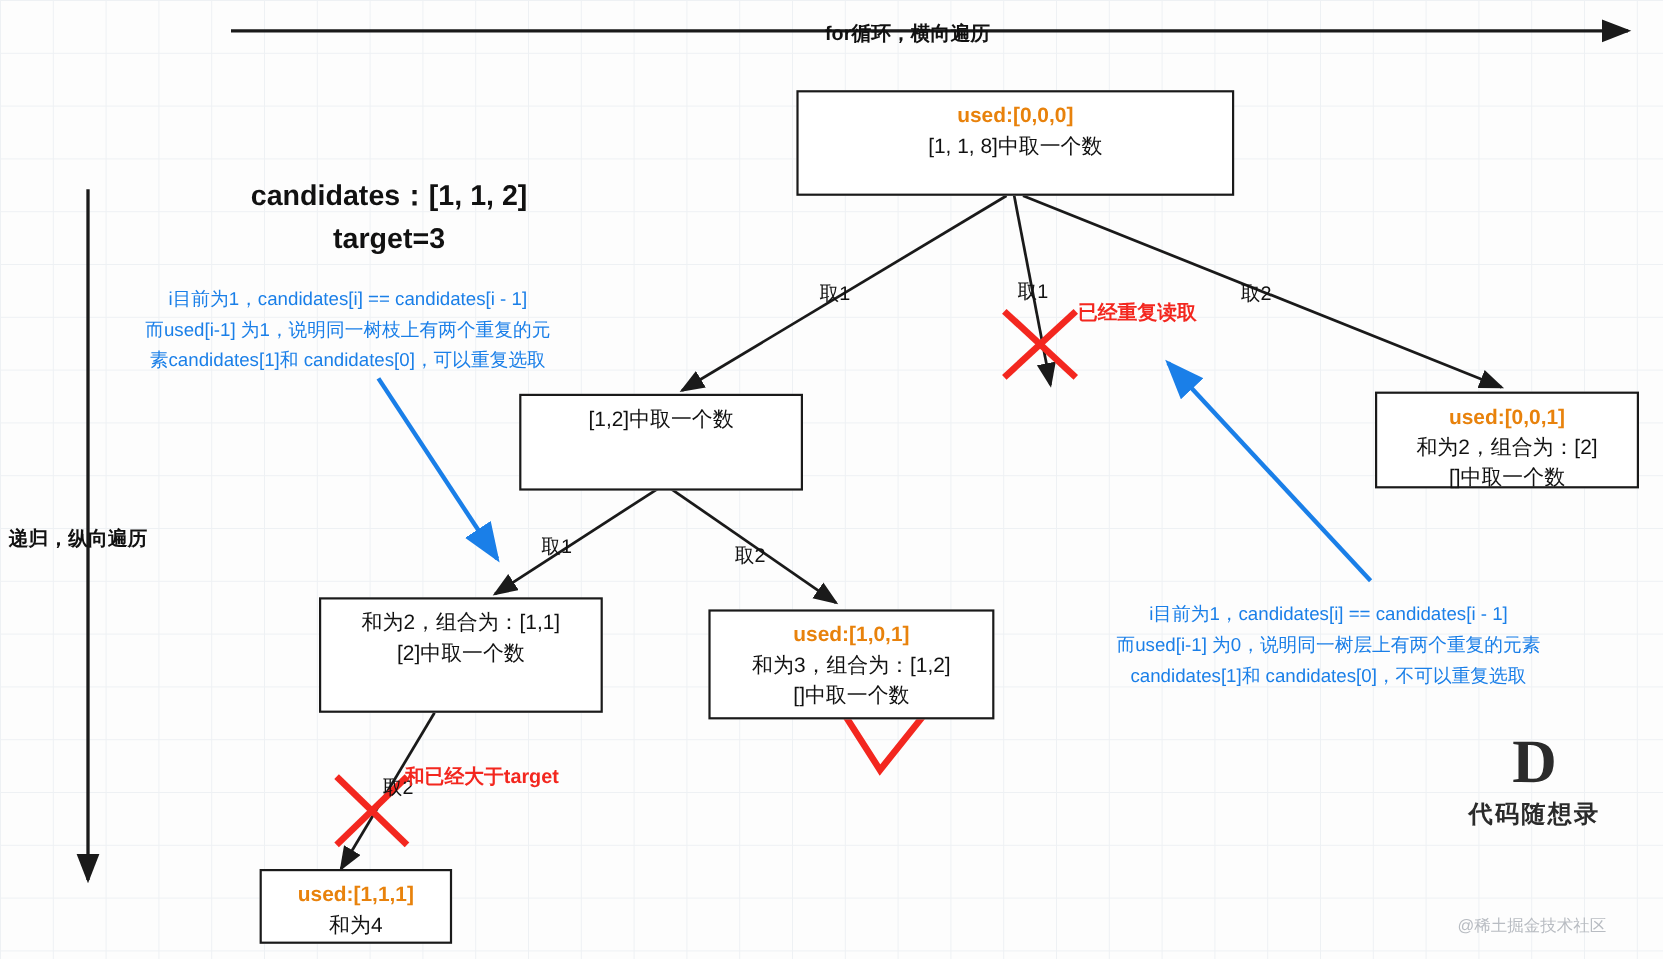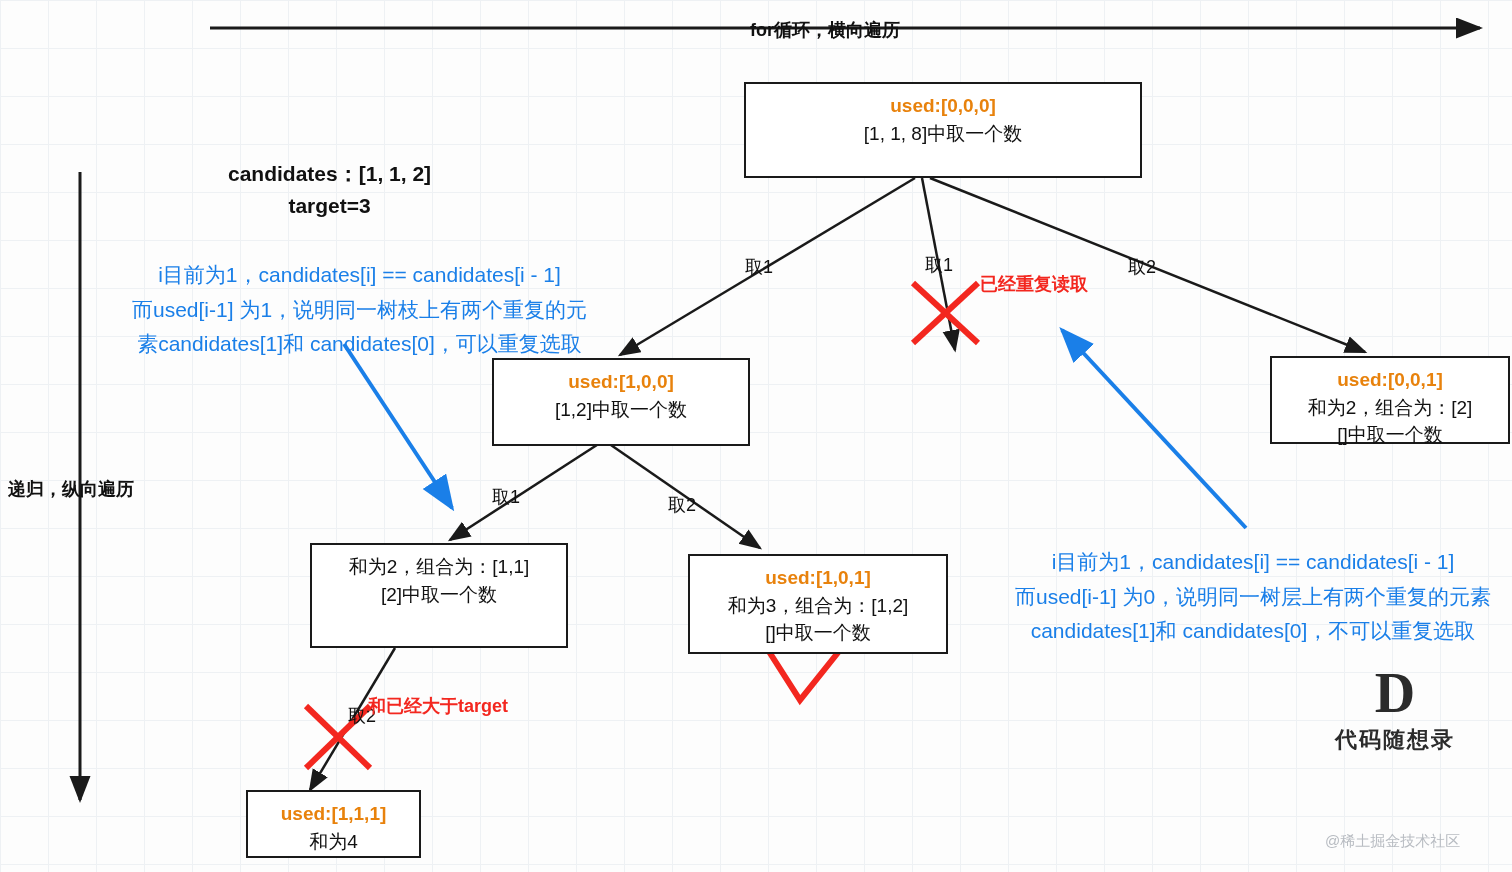--- a/index.html
+++ b/index.html
@@ -30,61 +30,60 @@
   .node {
     position: absolute;
     border: 2px solid #1a1a1a;
     background: #ffffff;
     box-sizing: border-box;
     text-align: center;
     padding: 8px 10px;
     line-height: 1.45;
     font-size: 19px;
     color: #111111;
-    margin-left: 20px;
   }
   .node .used {
     color: #e8820c;
     font-weight: bold;
     font-size: 19px;
   }
   .node .line {
     display: block;
     white-space: nowrap;
   }
   .edge-label {
     position: absolute;
     font-size: 18px;
     color: #111111;
     white-space: nowrap;
   }
   .note-blue {
     position: absolute;
     color: #1a7fe8;
-    font-size: 21px;
+    font-size: 17px;
     line-height: 1.65;
     white-space: nowrap;
   }
   .note-red {
     position: absolute;
     color: #f3271f;
     font-size: 18px;
     font-weight: bold;
     white-space: nowrap;
   }
   .axis-label {
     position: absolute;
     font-size: 18px;
     color: #111111;
     white-space: nowrap;
     font-weight: bold;
   }
   .title-block {
     position: absolute;
-    font-size: 21px;
+    font-size: 26px;
     font-weight: bold;
     color: #111111;
     line-height: 1.5;
     white-space: nowrap;
   }
   .title-block .sub {
     display: block;
     text-align: center;
   }
   .watermark {
@@ -161,43 +160,42 @@
     <span class="sub">candidates：[1, 1, 2]</span>
     <span class="sub">target=3</span>
   </div>
 
   <div class="node" style="left: 724px; top: 82px; width: 398px; height: 96px;">
     <span class="line used">used:[0,0,0]</span>
     <span class="line">[1, 1, 8]中取一个数</span>
   </div>
 
   <div class="node" style="left: 472px; top: 358px; width: 258px; height: 88px;">
-    <span class="line used">used:[1,0,0]</span>
     <span class="line">[1,2]中取一个数</span>
   </div>
 
 
   <div class="node" style="left: 1250px; top: 356px; width: 240px; height: 88px;">
     <span class="line used">used:[0,0,1]</span>
     <span class="line">和为2，组合为：[2]</span>
     <span class="line">[]中取一个数</span>
   </div>
 
   <div class="node" style="left: 290px; top: 543px; width: 258px; height: 105px;">
     <span class="line">和为2，组合为：[1,1]</span>
     <span class="line">[2]中取一个数</span>
   </div>
 
-  <div class="node" style="left: 668px; top: 554px; width: 260px; height: 100px;">
+  <div class="node" style="left: 644px; top: 554px; width: 260px; height: 100px;">
     <span class="line used">used:[1,0,1]</span>
     <span class="line">和为3，组合为：[1,2]</span>
     <span class="line">[]中取一个数</span>
   </div>
 
-  <div class="node" style="left: 226px; top: 790px; width: 175px; height: 68px;">
+  <div class="node" style="left: 236px; top: 790px; width: 175px; height: 68px;">
     <span class="line used">used:[1,1,1]</span>
     <span class="line">和为4</span>
   </div>
 
   <div class="edge-label" style="left: 745px; top: 255px;">取1</div>
   <div class="edge-label" style="left: 925px; top: 253px;">取1</div>
   <div class="edge-label" style="left: 1128px; top: 255px;">取2</div>
   <div class="edge-label" style="left: 492px; top: 485px;">取1</div>
   <div class="edge-label" style="left: 668px; top: 493px;">取2</div>
   <div class="edge-label" style="left: 348px; top: 704px;">取2</div>

